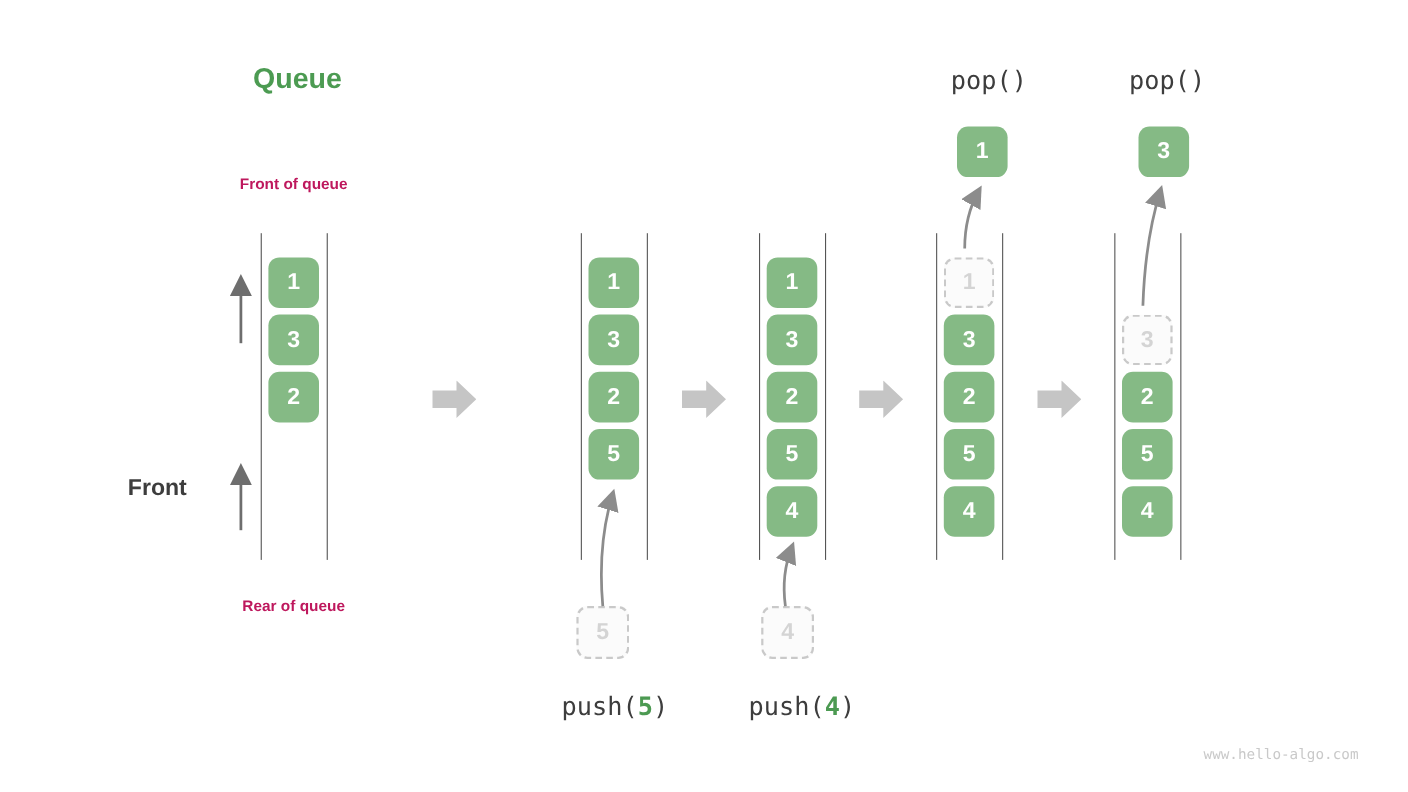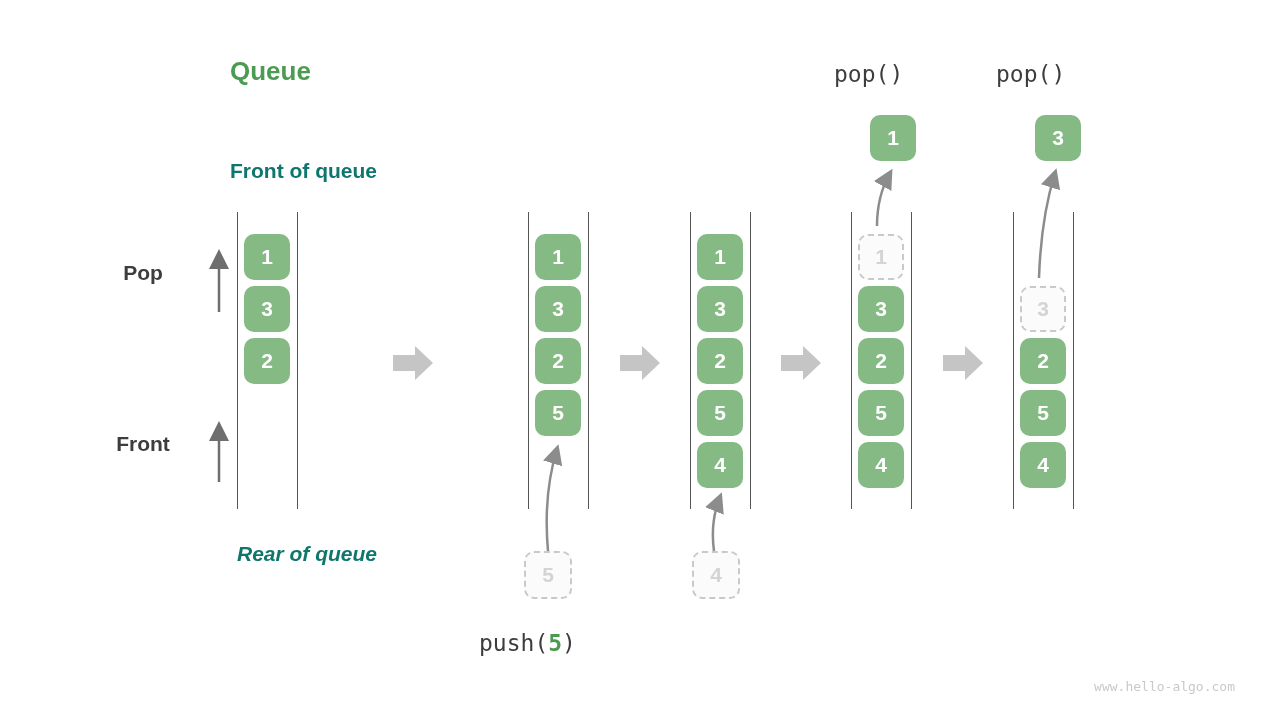--- a/index.html
+++ b/index.html
@@ -5,29 +5,29 @@
   html,body{margin:0;padding:0;background:#fff;}
   .canvas{
     position:relative;width:1280px;height:720px;background:#ffffff;
     font-family:"Liberation Sans",sans-serif;overflow:hidden;
   }
   .abs{position:absolute;}
   .title{
     left:230px;top:56px;font-size:26px;font-weight:bold;color:#4c9b52;
   }
   .biglabel{
-    font-size:21px;font-weight:bold;color:#0f766e;text-align:right;
+    font-size:14px;font-weight:bold;color:#be185d;text-align:center;
   }
   .sidelabel{
     width:170px;left:58px;text-align:center;color:#3d3d3d;font-size:21px;
   }
   .sidelabel.b{font-weight:bold;}
   .mono{
     font-family:"DejaVu Sans Mono","Liberation Mono",monospace;
-    font-size:23px;color:#3d3d3d;text-align:left;
+    font-size:23px;color:#3d3d3d;text-align:center;
   }
   .mono .garg{color:#4c9a52;font-weight:bold;}
   .qcol{
     position:absolute;top:212px;height:297px;width:61px;box-sizing:border-box;
     border-left:1.5px solid #555;border-right:1.5px solid #555;
   }
   .qbox{
     position:absolute;left:6px;width:46px;height:46px;border-radius:10px;
     background:#85ba85;color:#ffffff;font-size:21px;font-weight:600;
     display:flex;align-items:center;justify-content:center;box-sizing:border-box;
@@ -55,23 +55,22 @@
   svg.overlay{position:absolute;left:0;top:0;pointer-events:none;}
 </style>
 </head>
 <body>
 
 <div class="canvas">
 
   <div class="abs title">Queue</div>
 
   <div class="abs biglabel" style="left:157px;top:159px;width:220px;">Front of queue</div>
-  <div class="abs biglabel" style="left:157px;top:542px;width:220px;font-style:italic;">Rear of queue</div>
+  <div class="abs biglabel" style="left:157px;top:542px;width:220px;">Rear of queue</div>
 
-  <div class="abs sidelabel b" style="top:261px;">Pop</div>
   <div class="abs sidelabel b" style="top:432px;">Front</div>
 
   <div class="qcol" style="left:237px;">
     <div class="qbox r0">1</div>
     <div class="qbox r1">3</div>
     <div class="qbox r2">2</div>
   </div>
 
   <div class="qcol" style="left:528px;">
     <div class="qbox r0">1</div>
@@ -105,20 +104,21 @@
 
   <div class="abs mono" style="left:834px;top:61px;width:130px;">pop()</div>
   <div class="abs mono" style="left:996px;top:61px;width:130px;">pop()</div>
   <div class="popped" style="left:870px;">1</div>
   <div class="popped" style="left:1035px;">3</div>
 
   <div class="ghostfree" style="left:524px;top:551px;">5</div>
   <div class="ghostfree" style="left:692px;top:551px;">4</div>
 
   <div class="abs mono" style="left:479px;top:630px;width:160px;"><span>push(</span><span class="garg">5</span><span>)</span></div>
+  <div class="abs mono" style="left:649px;top:630px;width:160px;"><span>push(</span><span class="garg">4</span><span>)</span></div>
 
   <svg class="blockarrow" style="left:393px;" width="40" height="34">
       <polygon points="0,9 22,9 22,0 40,17 22,34 22,25 0,25" fill="#c5c5c5"></polygon>
     </svg>
   <svg class="blockarrow" style="left:620px;" width="40" height="34">
       <polygon points="0,9 22,9 22,0 40,17 22,34 22,25 0,25" fill="#c5c5c5"></polygon>
     </svg>
   <svg class="blockarrow" style="left:781px;" width="40" height="34">
       <polygon points="0,9 22,9 22,0 40,17 22,34 22,25 0,25" fill="#c5c5c5"></polygon>
     </svg>

